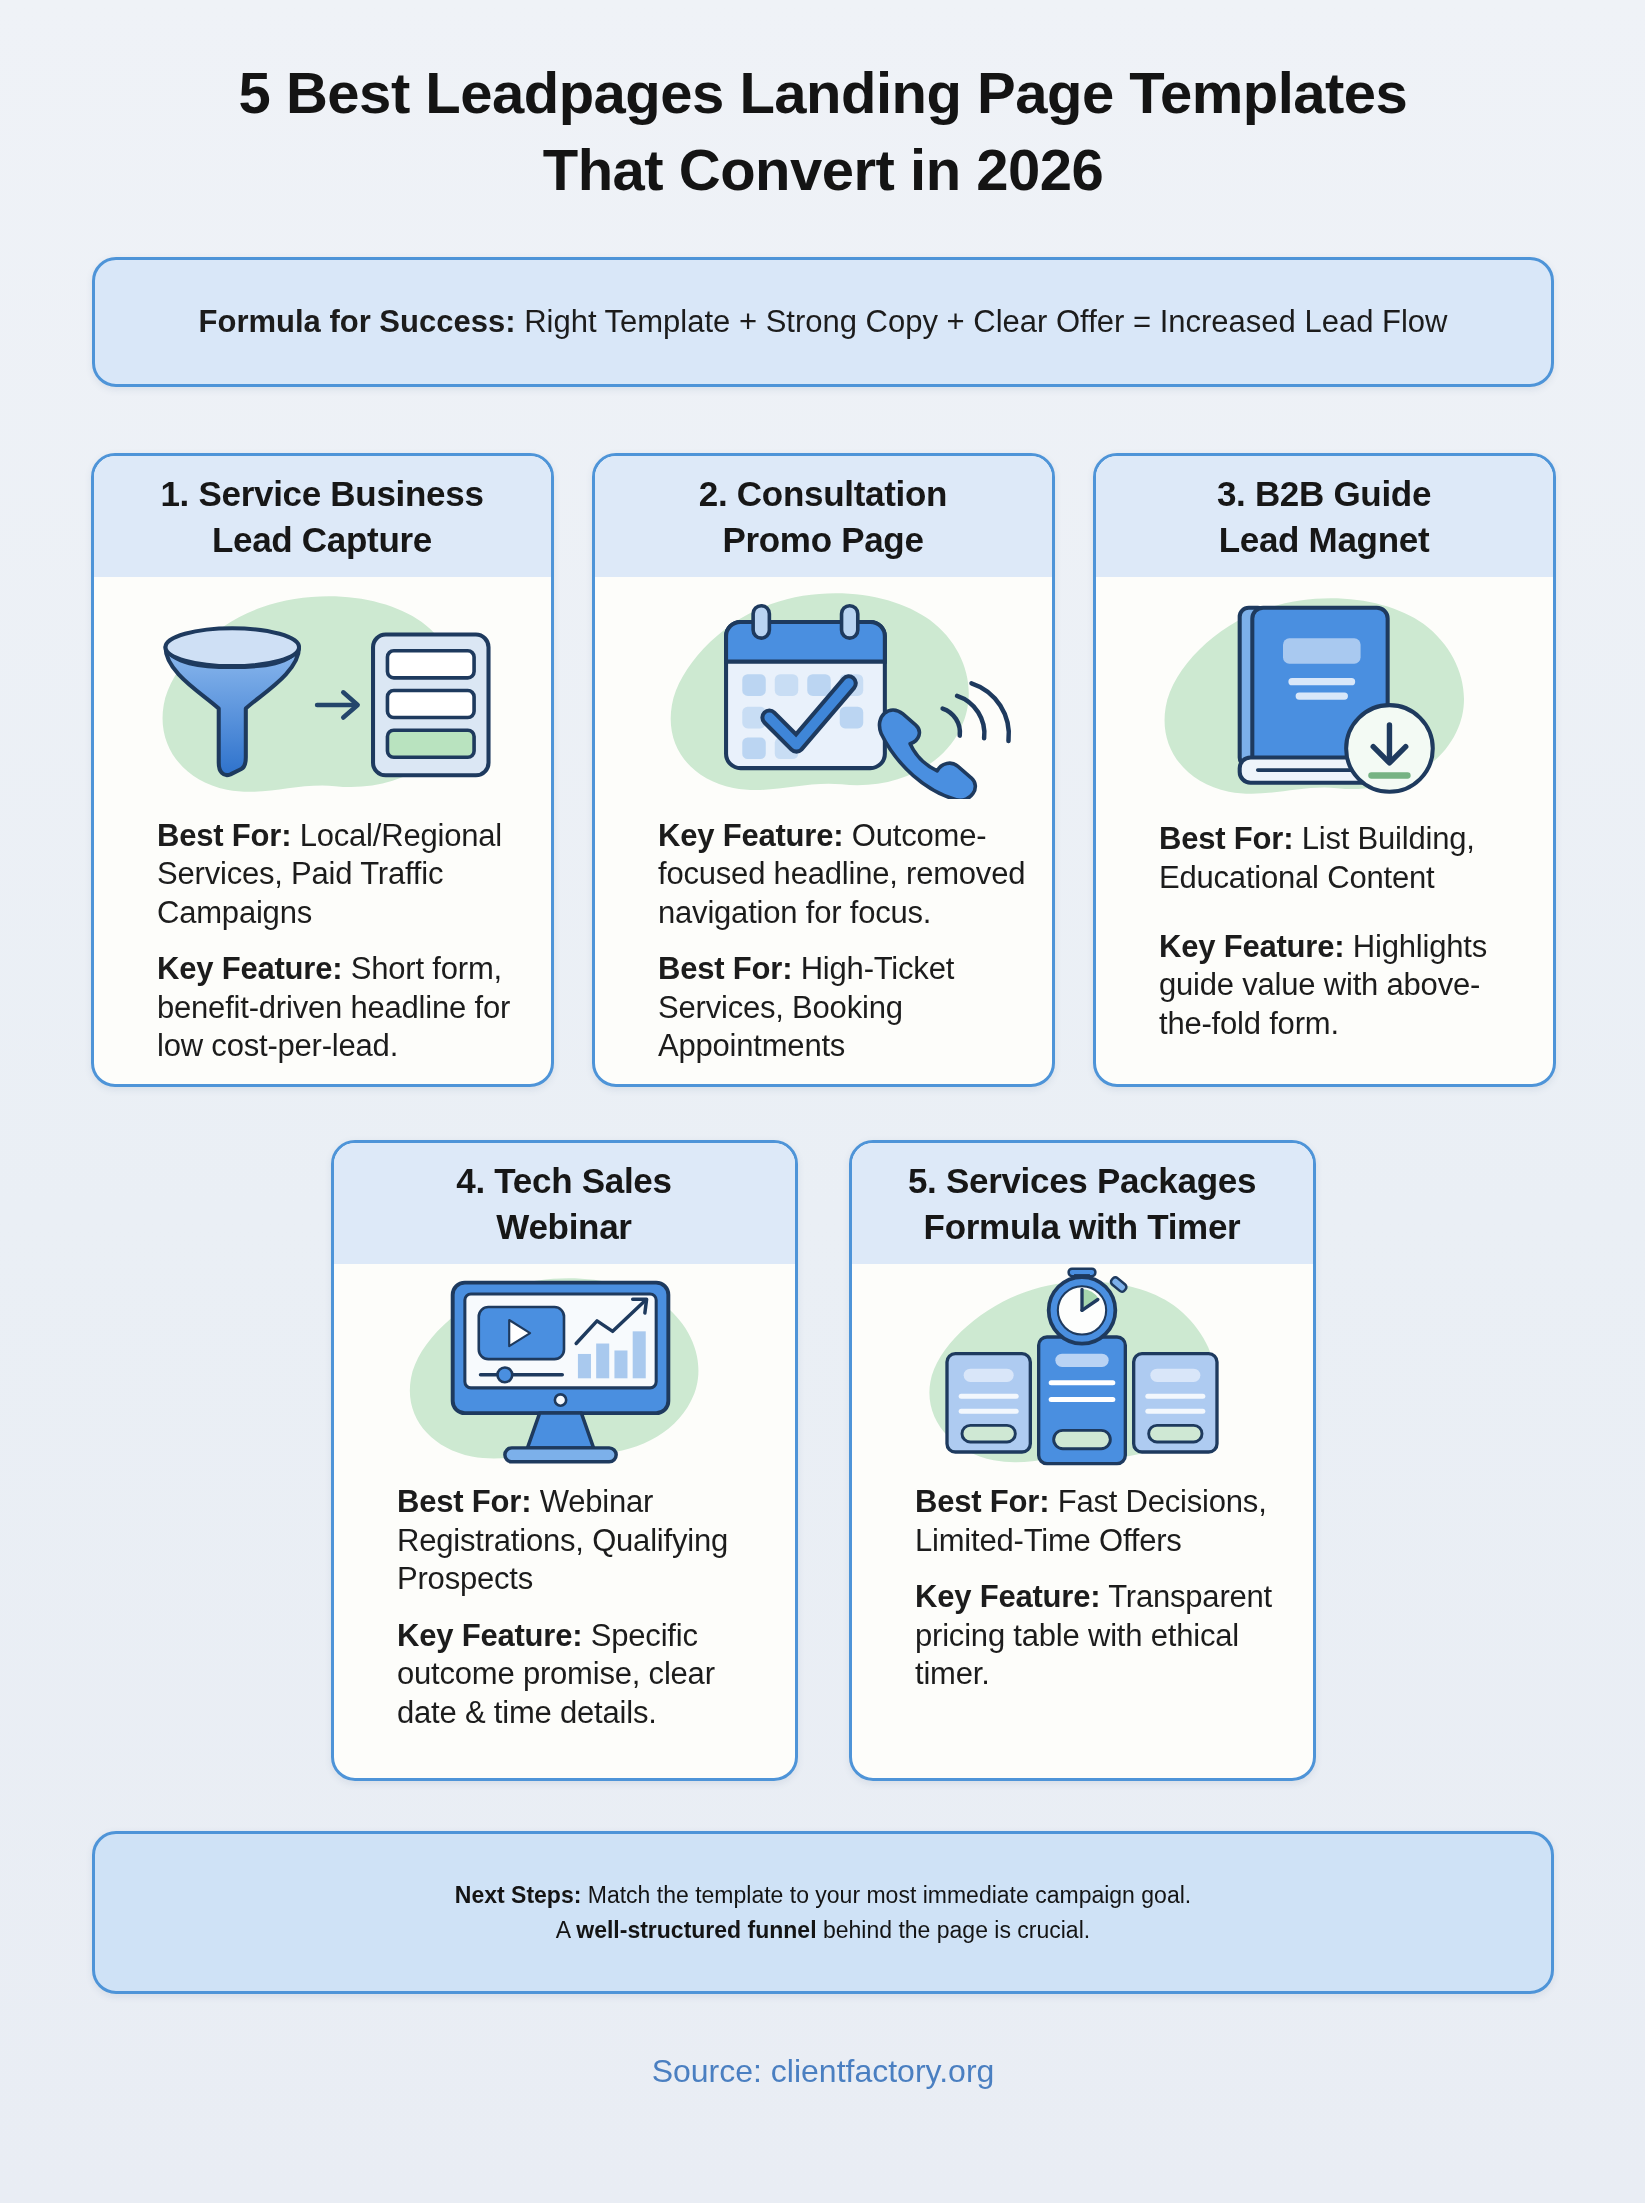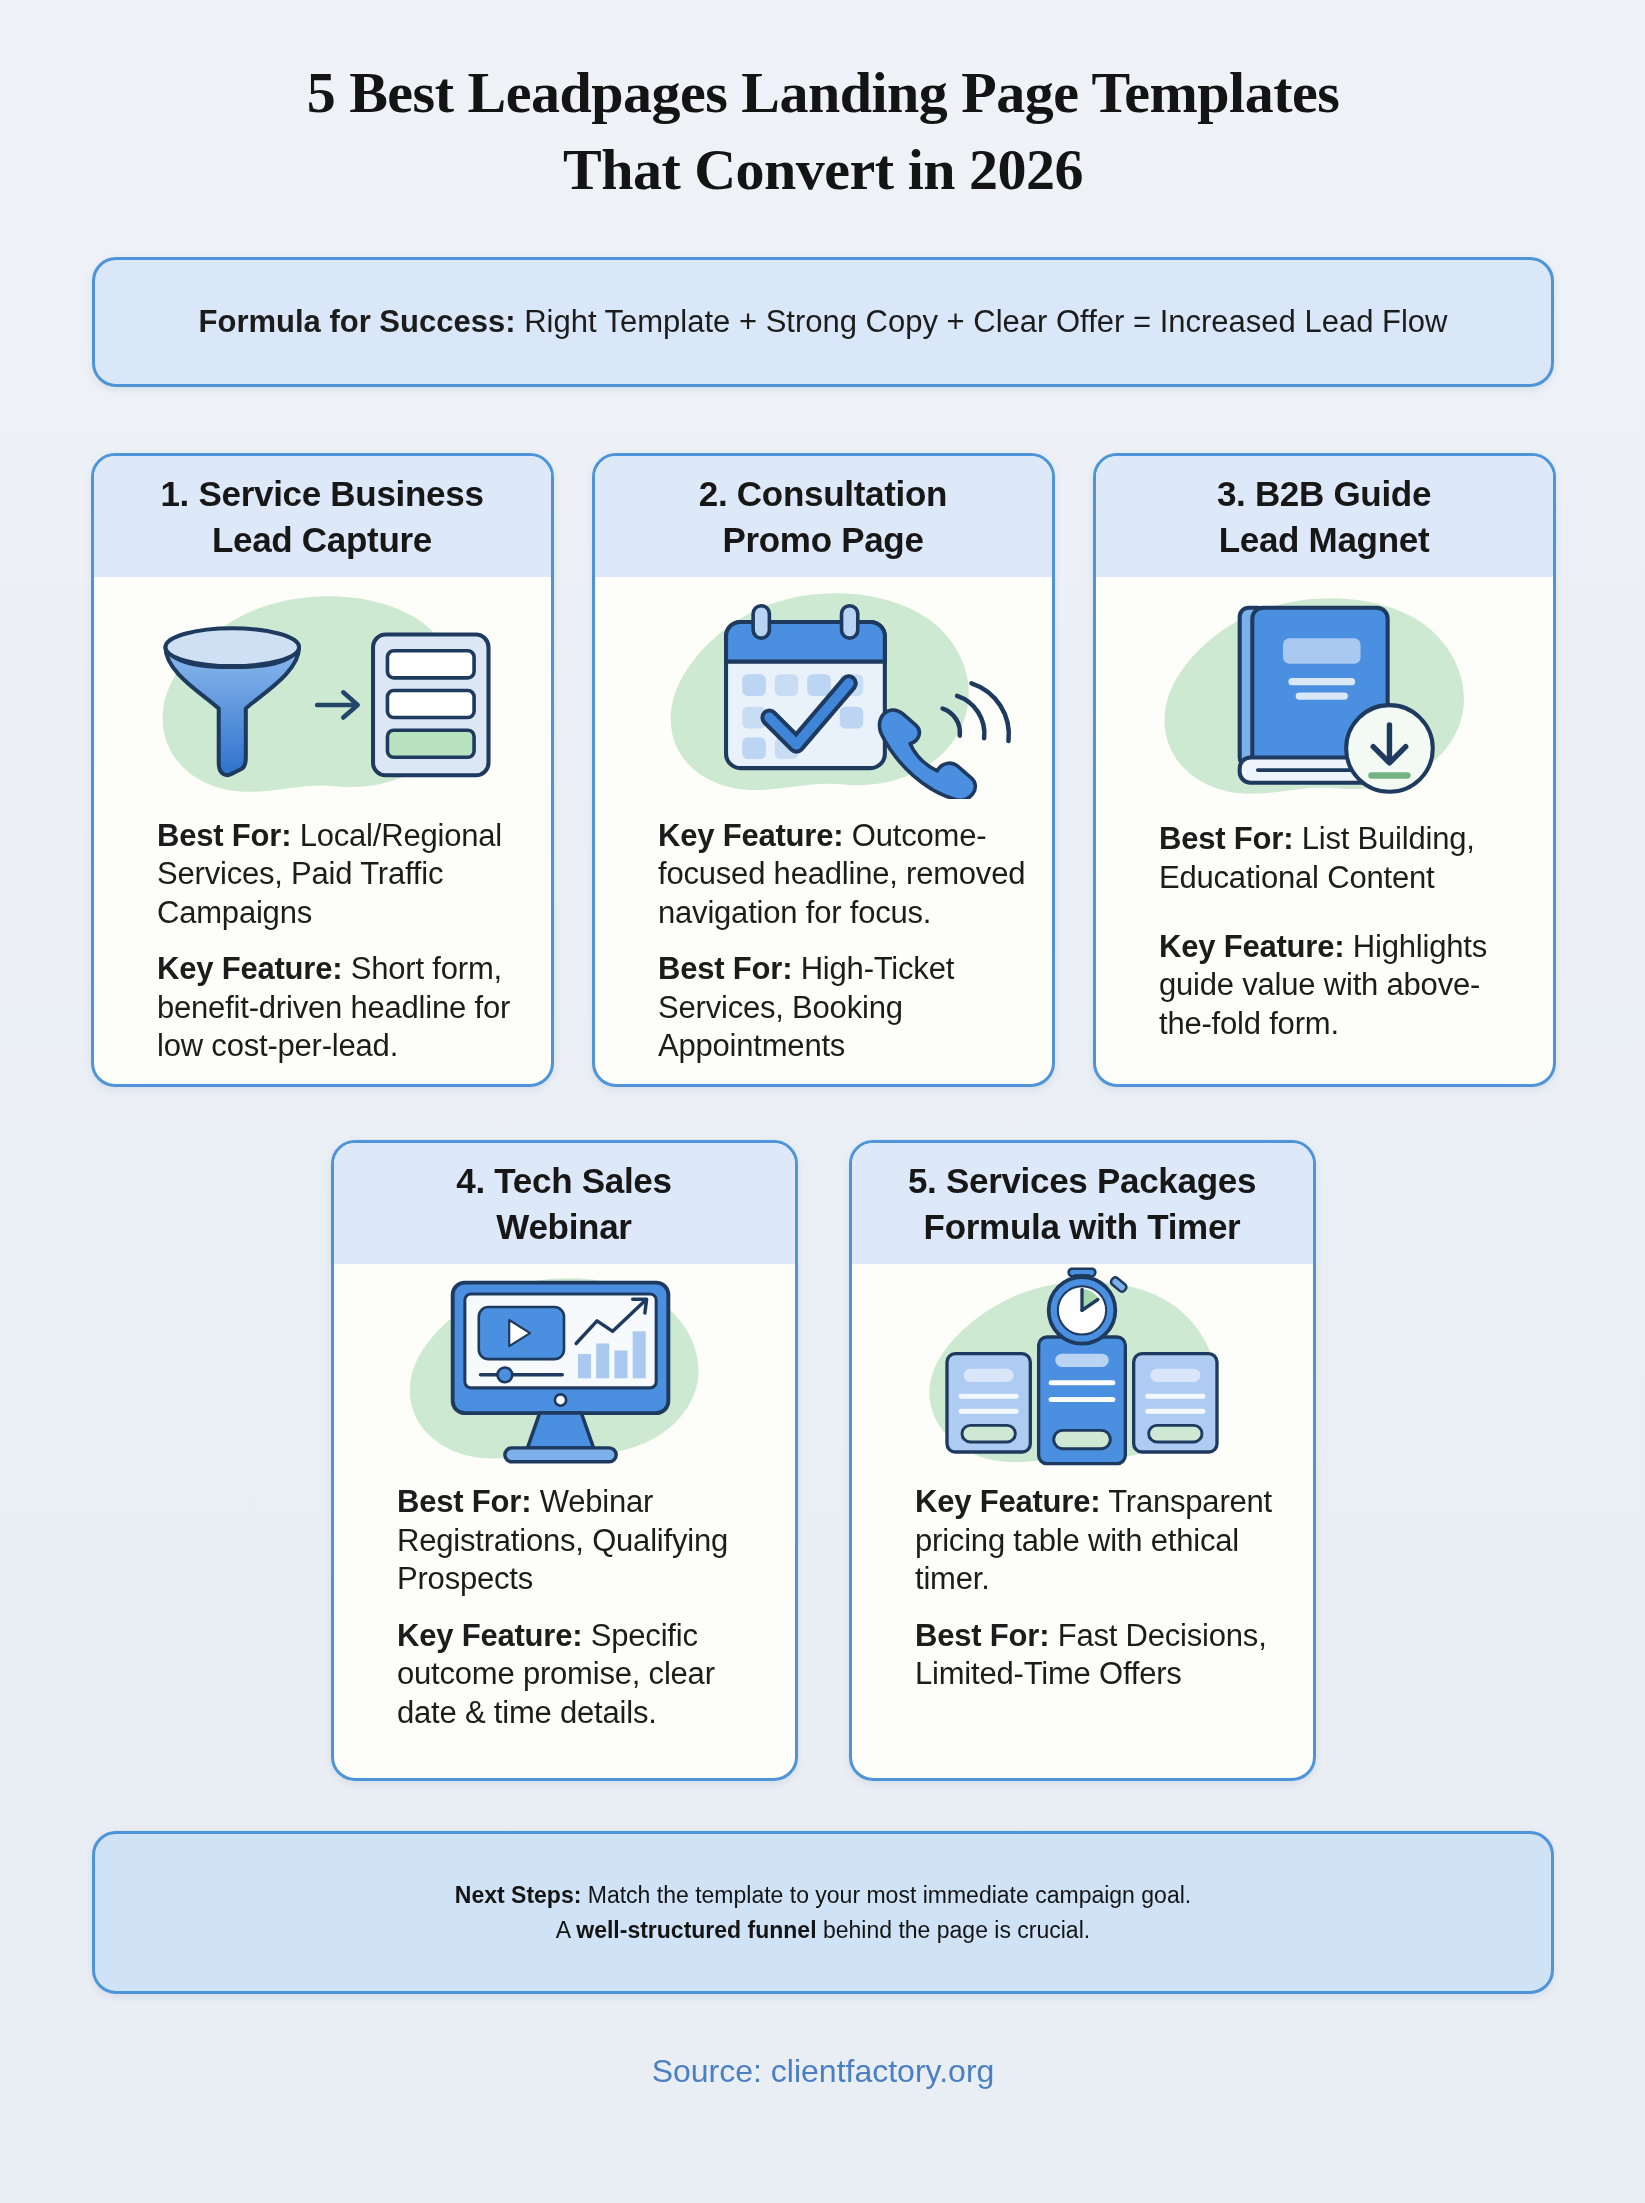--- a/index.html
+++ b/index.html
@@ -6,21 +6,20 @@
   .canvas{
     width:1646px;height:2204px;
     background:linear-gradient(180deg,#eff2f7 0%,#eaeff5 55%,#e9edf4 100%);
     font-family:"Liberation Sans","DejaVu Sans",sans-serif;
     color:#1c1c1c;overflow:hidden;position:relative;
   }
   .main-title{
     padding-top:55px;text-align:center;
     font-size:58px;font-weight:bold;line-height:1.32;color:#141414;
     letter-spacing:-0.5px;
-    font-family:Liberation Serif, serif;
   }
   .banner{
     width:1462px;margin:49px auto 0;box-sizing:border-box;
     border:3.7px solid #4e94d8;border-radius:24px;
     display:flex;align-items:center;justify-content:center;
     box-shadow:0 2.8px 7.3px rgba(60,90,130,0.10);
   }
   .formula-banner{
     height:130px;background:#d9e7f8;font-size:31px;padding:0 27.5px;text-align:center;
   }
@@ -252,22 +251,22 @@
           <rect x="212" y="10" width="16" height="10" fill="#7cb0ea" stroke="#1e3a5e" stroke-width="3"></rect>
           <rect x="254" y="16" width="20" height="10" rx="4" transform="rotate(40 264 21)" fill="#7cb0ea" stroke="#1e3a5e" stroke-width="3"></rect>
           <circle cx="220" cy="52" r="40" fill="#4a8fe0" stroke="#1e3a5e" stroke-width="4.5"></circle>
           <circle cx="220" cy="52" r="29" fill="#fdfefd" stroke="#1e3a5e" stroke-width="2.5"></circle>
           <path d="M220,52 L220,26 A26,26 0 0 1 240,38 Z" fill="#a5d6ae"></path>
           <line x1="220" y1="52" x2="220" y2="27" stroke="#1e3a5e" stroke-width="4" stroke-linecap="round"></line>
           <line x1="220" y1="52" x2="239" y2="39" stroke="#1e3a5e" stroke-width="4" stroke-linecap="round"></line>
         </svg>
       </div>
       <div class="card-body">
+        <p><b>Best For:</b><span> Fast Decisions, Limited-Time Offers</span></p>
         <p><b>Key Feature:</b><span> Transparent pricing table with ethical timer.</span></p>
-        <p><b>Best For:</b><span> Fast Decisions, Limited-Time Offers</span></p>
       </div>
     </div>
 
   </div>
 
   <div class="banner next-banner">
     <div>
       <b>Next Steps:</b><span> Match the template to your most immediate campaign goal.</span>
     </div>
     <div>

